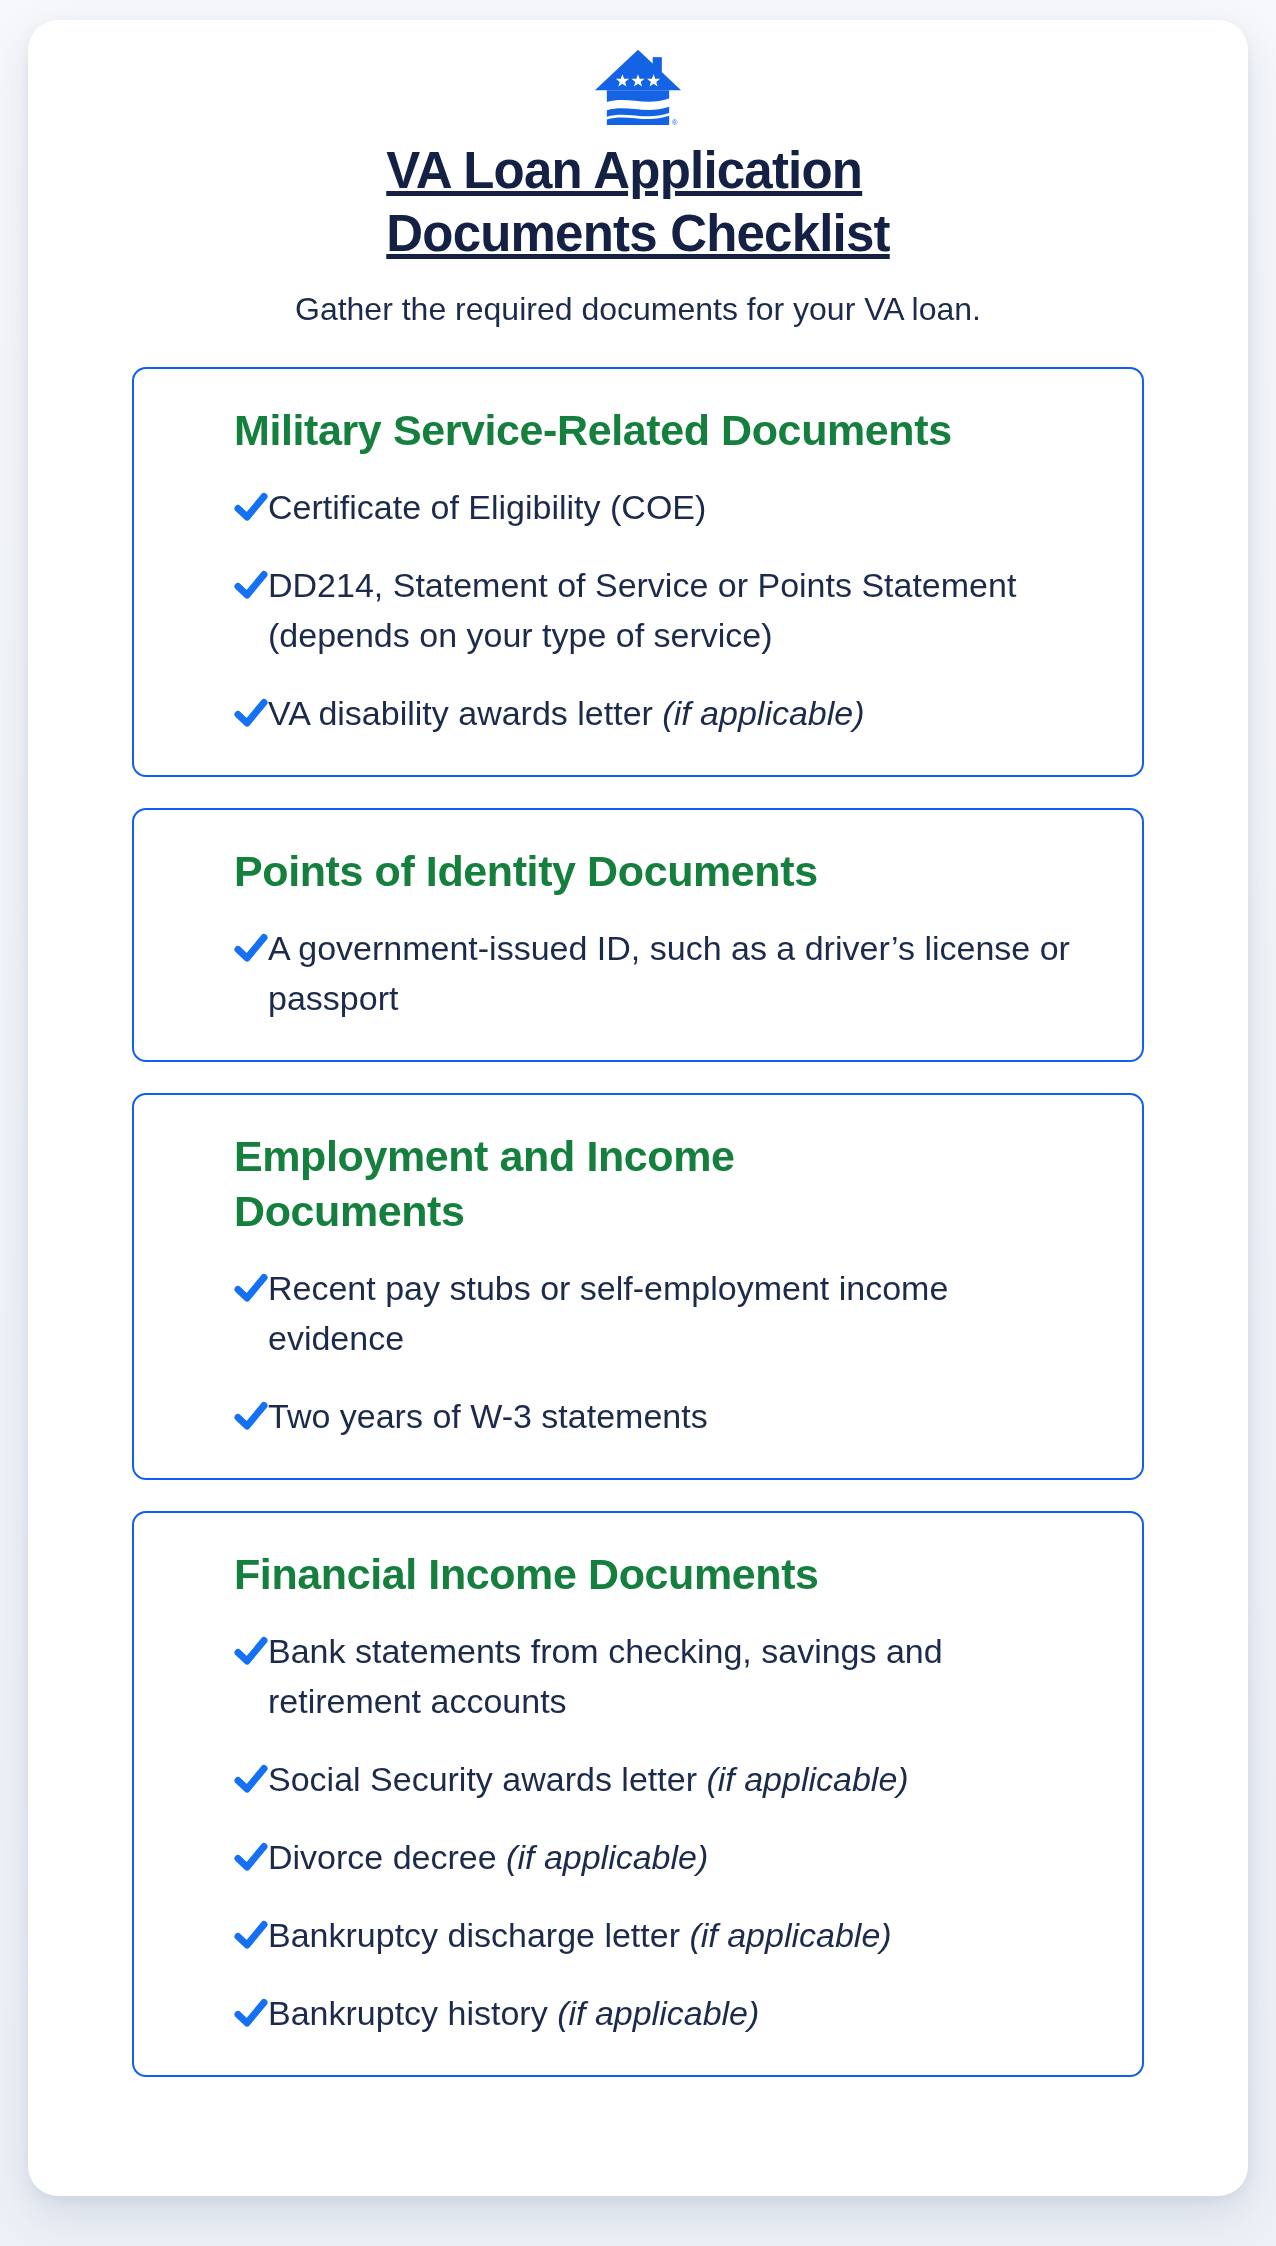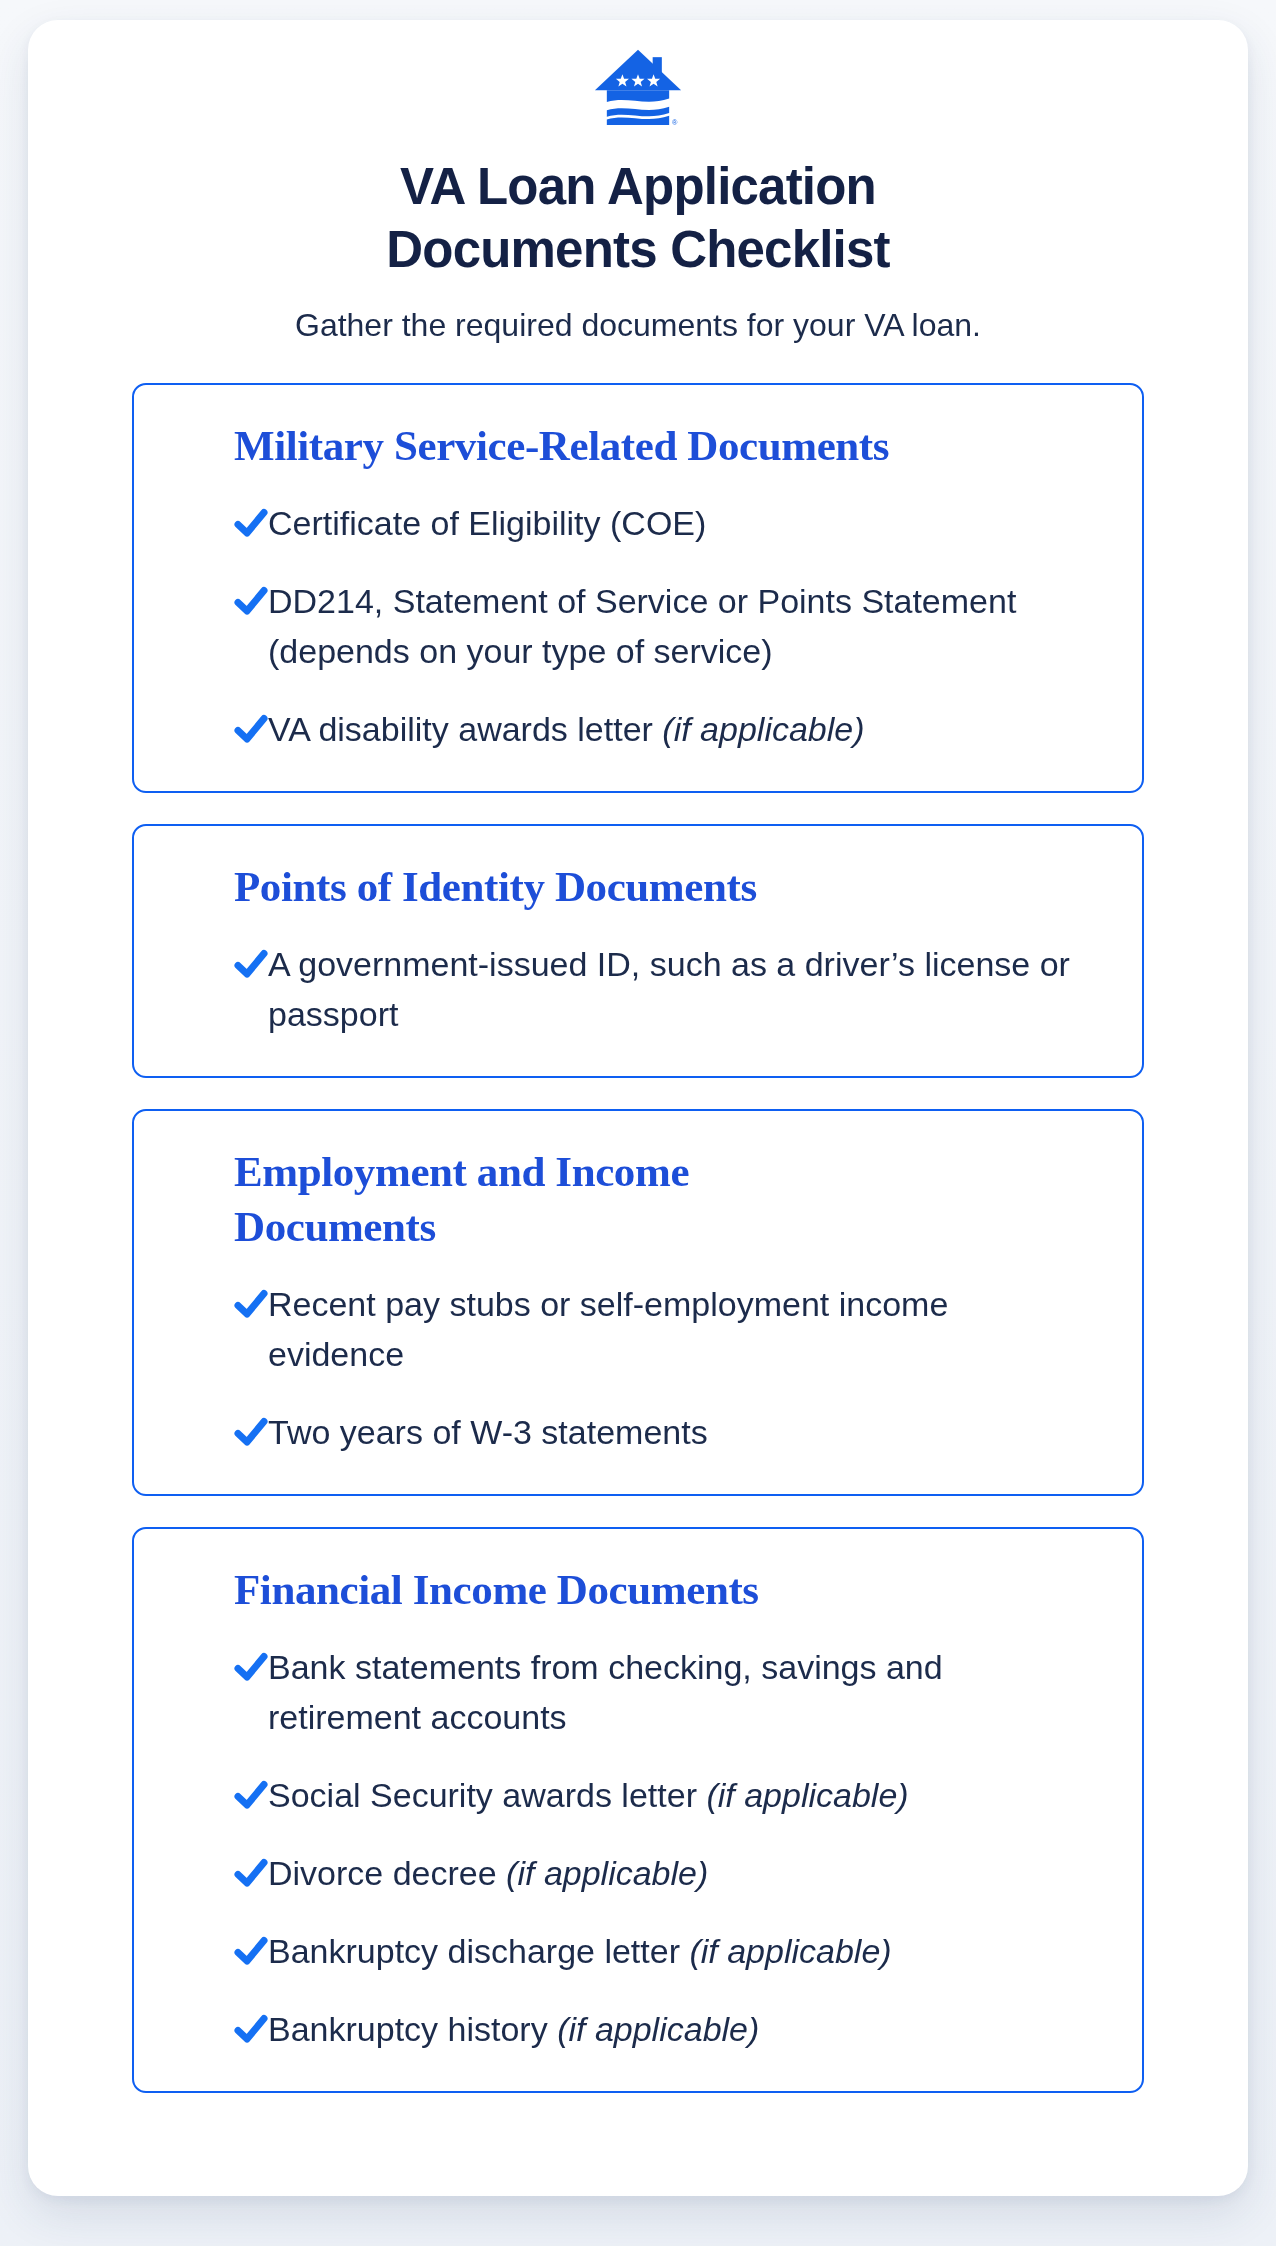--- a/index.html
+++ b/index.html
@@ -25,28 +25,29 @@
     box-shadow: 0 18px 45px rgba(35, 55, 95, 0.12), 0 4px 12px rgba(35, 55, 95, 0.06);
     display: flex;
     flex-direction: column;
     align-items: center;
     padding-top: 28px;
   }
 
   .logo-wrap { height: 77px; display: flex; justify-content: center; }
 
   .main-title {
-    margin-top: 30px;
+    margin-top: 14px;
     font-size: 51px;
     font-weight: 700;
     letter-spacing: -0.8px;
     line-height: 1.24;
     color: #142145;
-    text-align: center;
+    text-align: left;
     white-space: pre-line;
+    text-decoration: underline;
   }
 
   .subtitle {
     margin-top: 22px;
     font-size: 32px;
     line-height: 1.4;
     color: #1c2b4b;
     text-align: right;
   }
 
@@ -63,24 +64,23 @@
     border: 2.5px solid #0e5ff2;
     border-radius: 14px;
     padding: 34px 58px 36px 100px;
   }
 
   .card-title {
     font-size: 43px;
     font-weight: 700;
     letter-spacing: -0.4px;
     line-height: 1.26;
-    color: #1d4ed8;
+    color: #15803d;
     margin-bottom: 26px;
     white-space: pre-line;
-    font-family: Liberation Serif, serif;
   }
 
   .item {
     display: flex;
     align-items: flex-start;
     margin-bottom: 28px;
   }
   .item:last-child { margin-bottom: 0; }
 
   .check {

